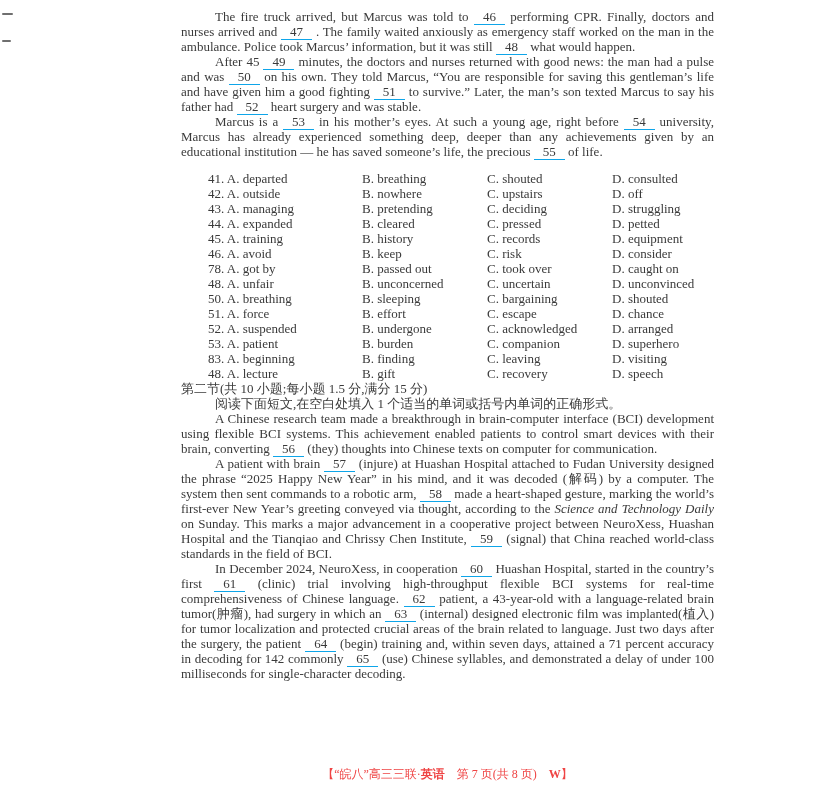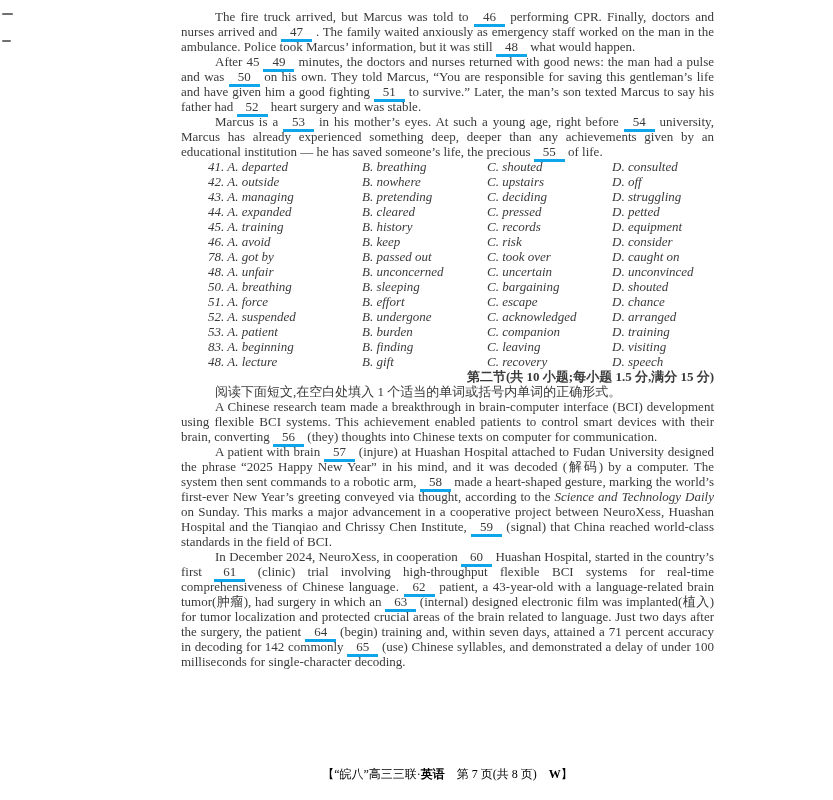--- a/index.html
+++ b/index.html
@@ -11,34 +11,34 @@
   }
   .print-mark{position:absolute;background:#6f6f6f;border-radius:1px;}
   .mark1{left:2px;top:13px;width:11px;height:2px;}
   .mark2{left:2px;top:40px;width:9px;height:2px;}
   .body-col{
     position:absolute;left:181px;top:9px;width:533px;
     font-size:13px;line-height:15px;text-align:justify;
   }
   p.para{margin:0;text-indent:34px;}
   .blank{
-    border-bottom:3px solid #0ea5e9;
+    border-bottom:1px solid #0ea5e9;
     padding:0 9px;white-space:nowrap;
   }
-  .opt-grid{padding-left:27px;margin-top:0;font-style:italic;}
+  .opt-grid{padding-left:27px;margin-top:12px;}
   .opt-row{
     display:grid;grid-template-columns:154px 125px 125px auto;
     line-height:15px;text-align:left;
   }
   .opt-cell{white-space:nowrap;overflow:hidden;}
-  .cn-header{text-align:right;line-height:15px;font-weight:bold;}
+  .cn-header{text-align:left;line-height:15px;}
   .cn-instr{text-align:left;line-height:15px;padding-left:34px;}
   .footer{
     position:absolute;left:181px;top:767px;width:533px;
-    text-align:center;font-size:12px;line-height:15px;color:#000000;
+    text-align:center;font-size:12px;line-height:15px;color:#ef4444;
   }
   .bold{font-weight:bold;}
   em{font-style:italic;}
 </style>
 </head>
 <body>
 
 <div class="print-mark mark1"></div>
 <div class="print-mark mark2"></div>
 
@@ -112,21 +112,21 @@
       <div class="opt-row">
         <div class="opt-cell">52. A. suspended</div>
         <div class="opt-cell">B. undergone</div>
         <div class="opt-cell">C. acknowledged</div>
         <div class="opt-cell">D. arranged</div>
       </div>
       <div class="opt-row">
         <div class="opt-cell">53. A. patient</div>
         <div class="opt-cell">B. burden</div>
         <div class="opt-cell">C. companion</div>
-        <div class="opt-cell">D. training</div>
+        <div class="opt-cell">D. superhero</div>
       </div>
       <div class="opt-row">
         <div class="opt-cell">83. A. beginning</div>
         <div class="opt-cell">B. finding</div>
         <div class="opt-cell">C. leaving</div>
         <div class="opt-cell">D. visiting</div>
       </div>
       <div class="opt-row">
         <div class="opt-cell">48. A. lecture</div>
         <div class="opt-cell">B. gift</div>

